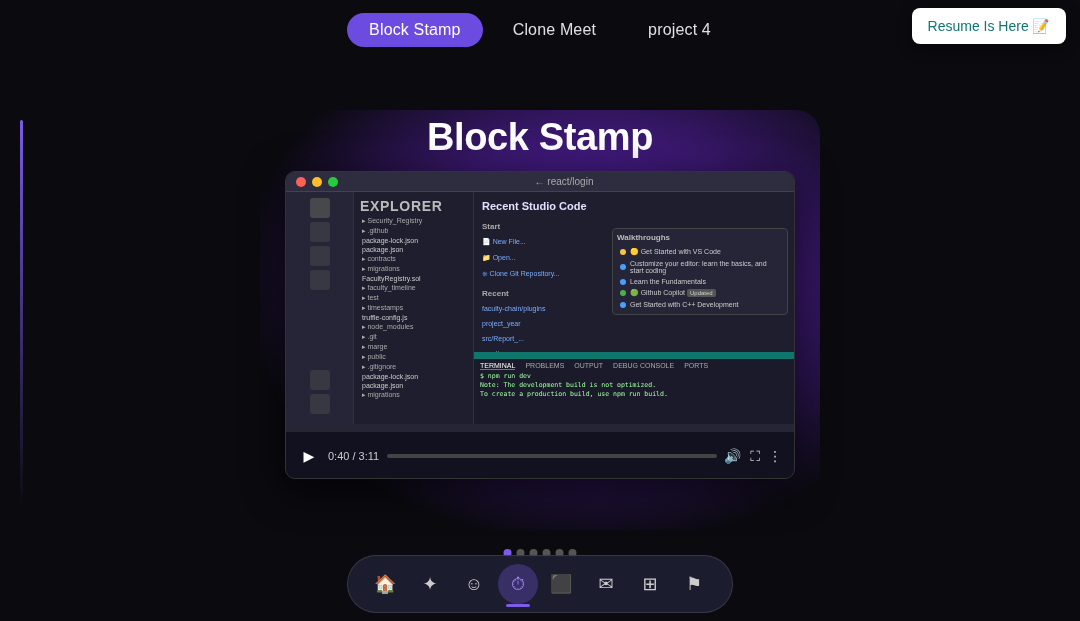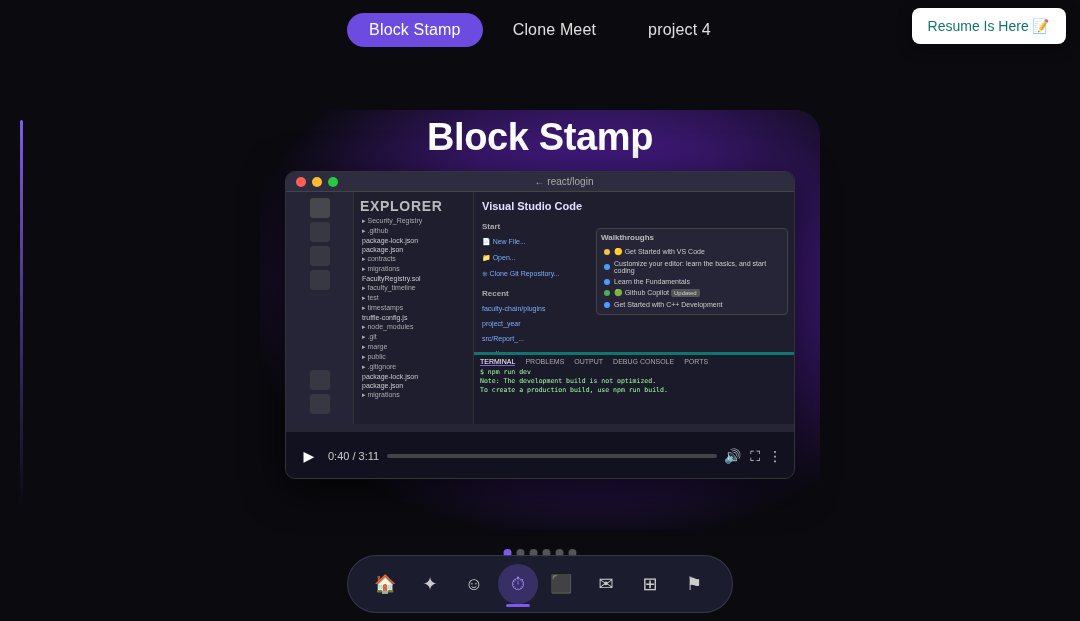--- a/index.html
+++ b/index.html
@@ -238,21 +238,21 @@
     .welcome-link {
       font-size: 7px;
       color: #7aadff;
       padding: 1px 0;
     }
 
     .walkthrough-panel {
       position: absolute;
       right: 6px;
       top: 36px;
-      width: 192px;
+      width: 176px;
       background: #252537;
       border: 1px solid #444;
       border-radius: 4px;
       padding: 4px;
     }
 
     .walkthrough-title {
       font-size: 8px;
       color: #bbb;
       font-weight: 600;
@@ -278,21 +278,21 @@
     .wt-blue { background: #4a9eff; }
     .wt-green { background: #4caf50; }
 
     .terminal-bar {
       position: absolute;
       bottom: 0;
       left: 0;
       right: 0;
       height: 72px;
       background: #1a1a2a;
-      border-top: 3px solid #0f766e;
+      border-top: 7px solid #0f766e;
       padding: 3px 6px;
     }
 
     .terminal-tabs {
       display: flex;
       gap: 10px;
       margin-bottom: 2px;
     }
 
     .terminal-tab {
@@ -485,21 +485,21 @@
           <div class="explorer-item folder">▸ .git</div>
           <div class="explorer-item folder">▸ marge</div>
           <div class="explorer-item folder">▸ public</div>
           <div class="explorer-item folder">▸ .gitignore</div>
           <div class="explorer-item">  package-lock.json</div>
           <div class="explorer-item">  package.json</div>
           <div class="explorer-item folder">▸ migrations</div>
         </div>
 
         <div class="vscode-main" style="position:relative;">
-          <div class="welcome-header">Visual Studio Code</div>
+          <div class="welcome-header">Recent Studio Code</div>
           <div class="welcome-section">Start</div>
           <div class="welcome-link">📄 New File...</div>
           <div class="welcome-link">📁 Open...</div>
           <div class="welcome-link">⎈ Clone Git Repository...</div>
           <div class="welcome-section">Recent</div>
           <div class="welcome-link">faculty-chain/plugins</div>
           <div class="welcome-link">project_year</div>
           <div class="welcome-link">src/Report_...</div>
           <div class="welcome-link">creation — ...</div>
 

